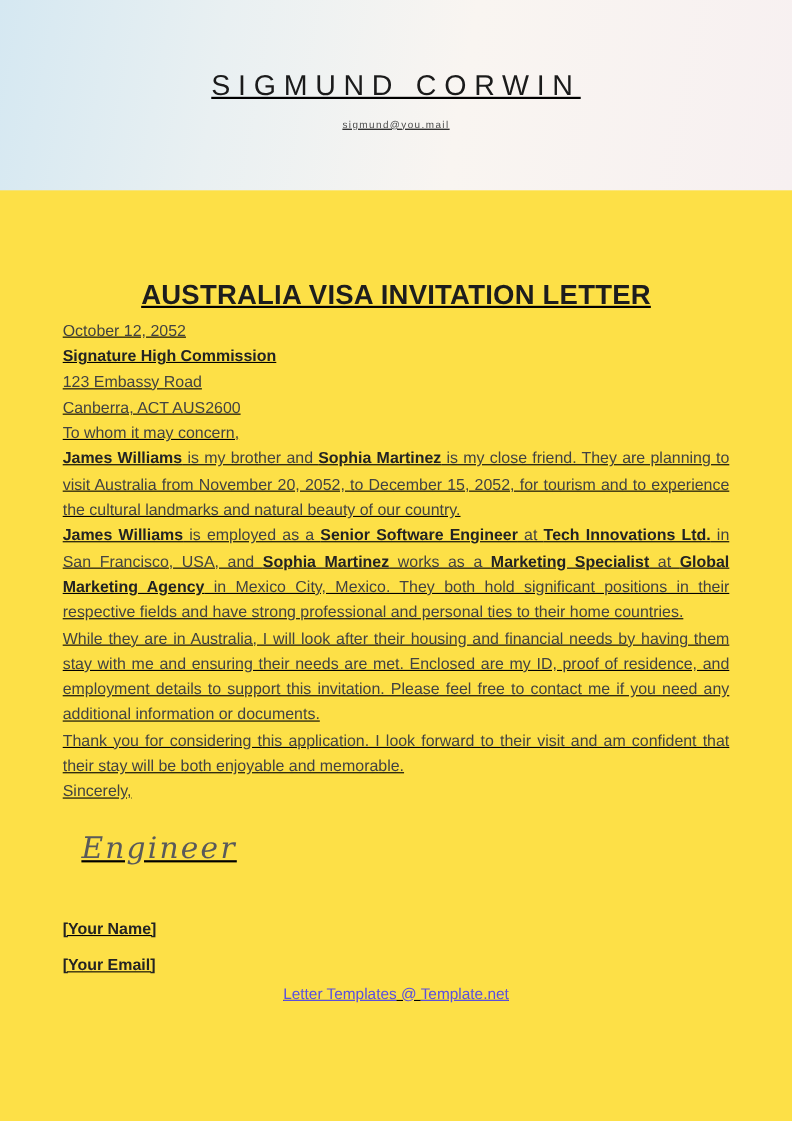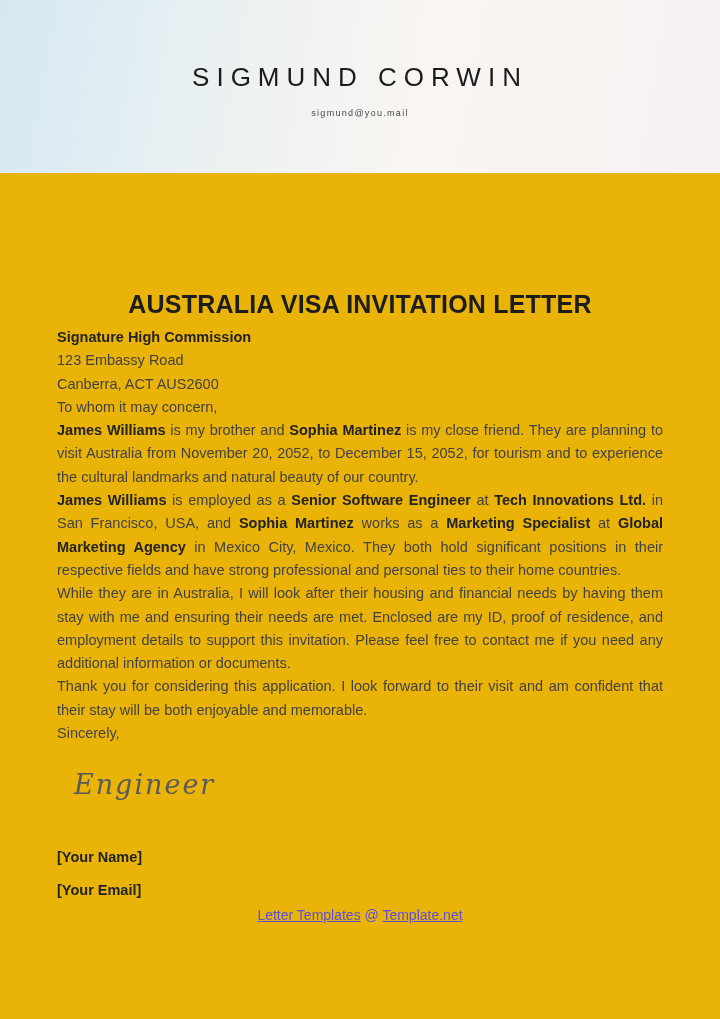--- a/index.html
+++ b/index.html
@@ -7,21 +7,22 @@
   body {
     width: 720px;
     height: 1019px;
     font-family: "Liberation Sans", sans-serif;
     position: relative;
     overflow: hidden;
   }
   .page {
     width: 720px;
     height: 1019px;
-    background: #eab308;
+    background: #fde047;
+    text-decoration: underline;
   }
   .header {
     height: 173px;
     background: linear-gradient(100deg, #d5e8f2 0%, #e9f0f2 28%, #f9f5f1 58%, #f7f0f1 100%);
     display: flex;
     flex-direction: column;
     align-items: center;
     justify-content: center;
     padding-top: 6px;
   }
@@ -35,21 +36,21 @@
   .header-email {
     margin-top: 15px;
     font-size: 9px;
     letter-spacing: 1.3px;
     color: #4a4a4a;
   }
   .content {
     padding: 0 57px;
   }
   .letter-title {
-    margin-top: 116px;
+    margin-top: 80px;
     text-align: center;
     font-size: 25px;
     font-weight: 700;
     color: #1d1d1d;
     letter-spacing: 0.2px;
     line-height: 30px;
   }
   .letter-body {
     margin-top: 7px;
     font-size: 14.5px;
@@ -104,20 +105,21 @@
   <div class="header">
     <div class="header-name">SIGMUND CORWIN</div>
     <div class="header-email">sigmund@you.mail</div>
   </div>
 
   <div class="content">
 
     <div class="letter-title">AUSTRALIA VISA INVITATION LETTER</div>
 
     <div class="letter-body">
+      <div class="line">October 12, 2052</div>
       <div class="line" style="font-weight:700;color:#232323;">Signature High Commission</div>
       <div class="line">123 Embassy Road</div>
       <div class="line">Canberra, ACT AUS2600</div>
       <div class="line">To whom it may concern,</div>
       <div class="para"><b>James Williams</b><span> is my brother and </span><b>Sophia Martinez</b><span> is my close friend. They are planning to visit Australia from November 20, 2052, to December 15, 2052, for tourism and to experience the cultural landmarks and natural beauty of our country.</span></div>
       <div class="para"><b>James Williams</b><span> is employed as a </span><b>Senior Software Engineer</b><span> at </span><b>Tech Innovations Ltd.</b><span> in San Francisco, USA, and </span><b>Sophia Martinez</b><span> works as a </span><b>Marketing Specialist</b><span> at </span><b>Global Marketing Agency</b><span> in Mexico City, Mexico. They both hold significant positions in their respective fields and have strong professional and personal ties to their home countries.</span></div>
       <div class="para"><span>While they are in Australia, I will look after their housing and financial needs by having them stay with me and ensuring their needs are met. Enclosed are my ID, proof of residence, and employment details to support this invitation. Please feel free to contact me if you need any additional information or documents.</span></div>
       <div class="para"><span>Thank you for considering this application. I look forward to their visit and am confident that their stay will be both enjoyable and memorable.</span></div>
       <div class="line">Sincerely,</div>
     </div>

